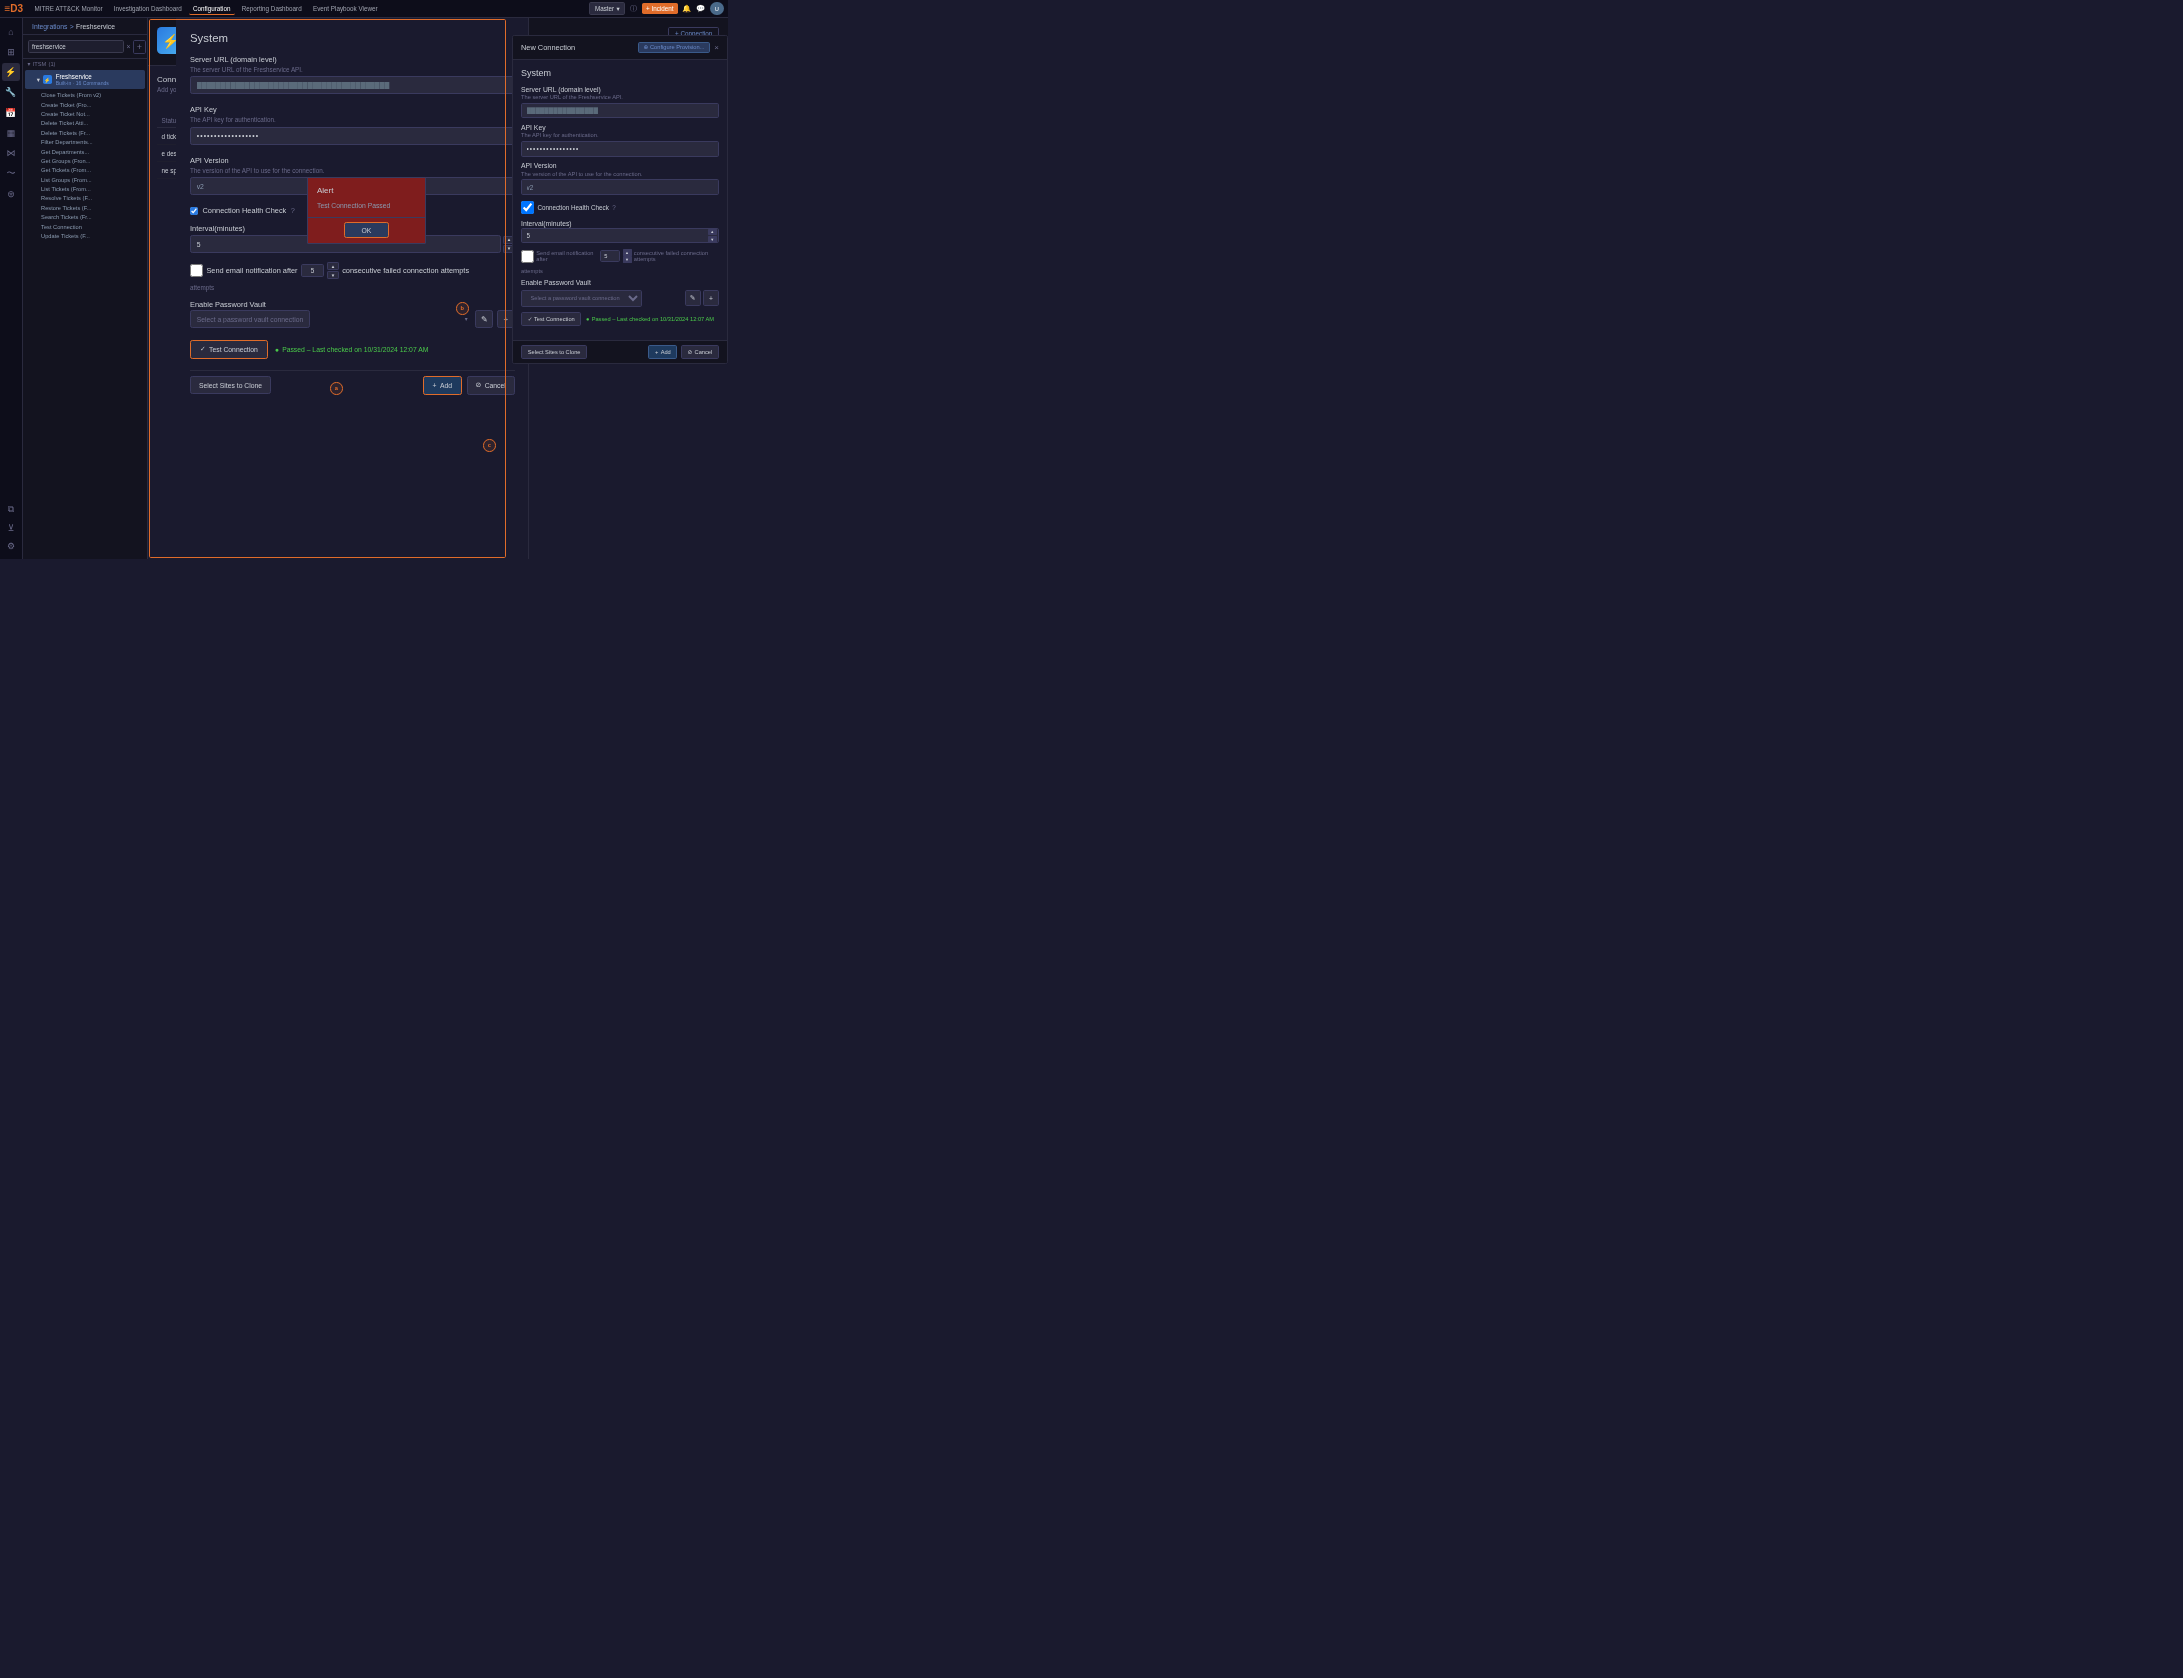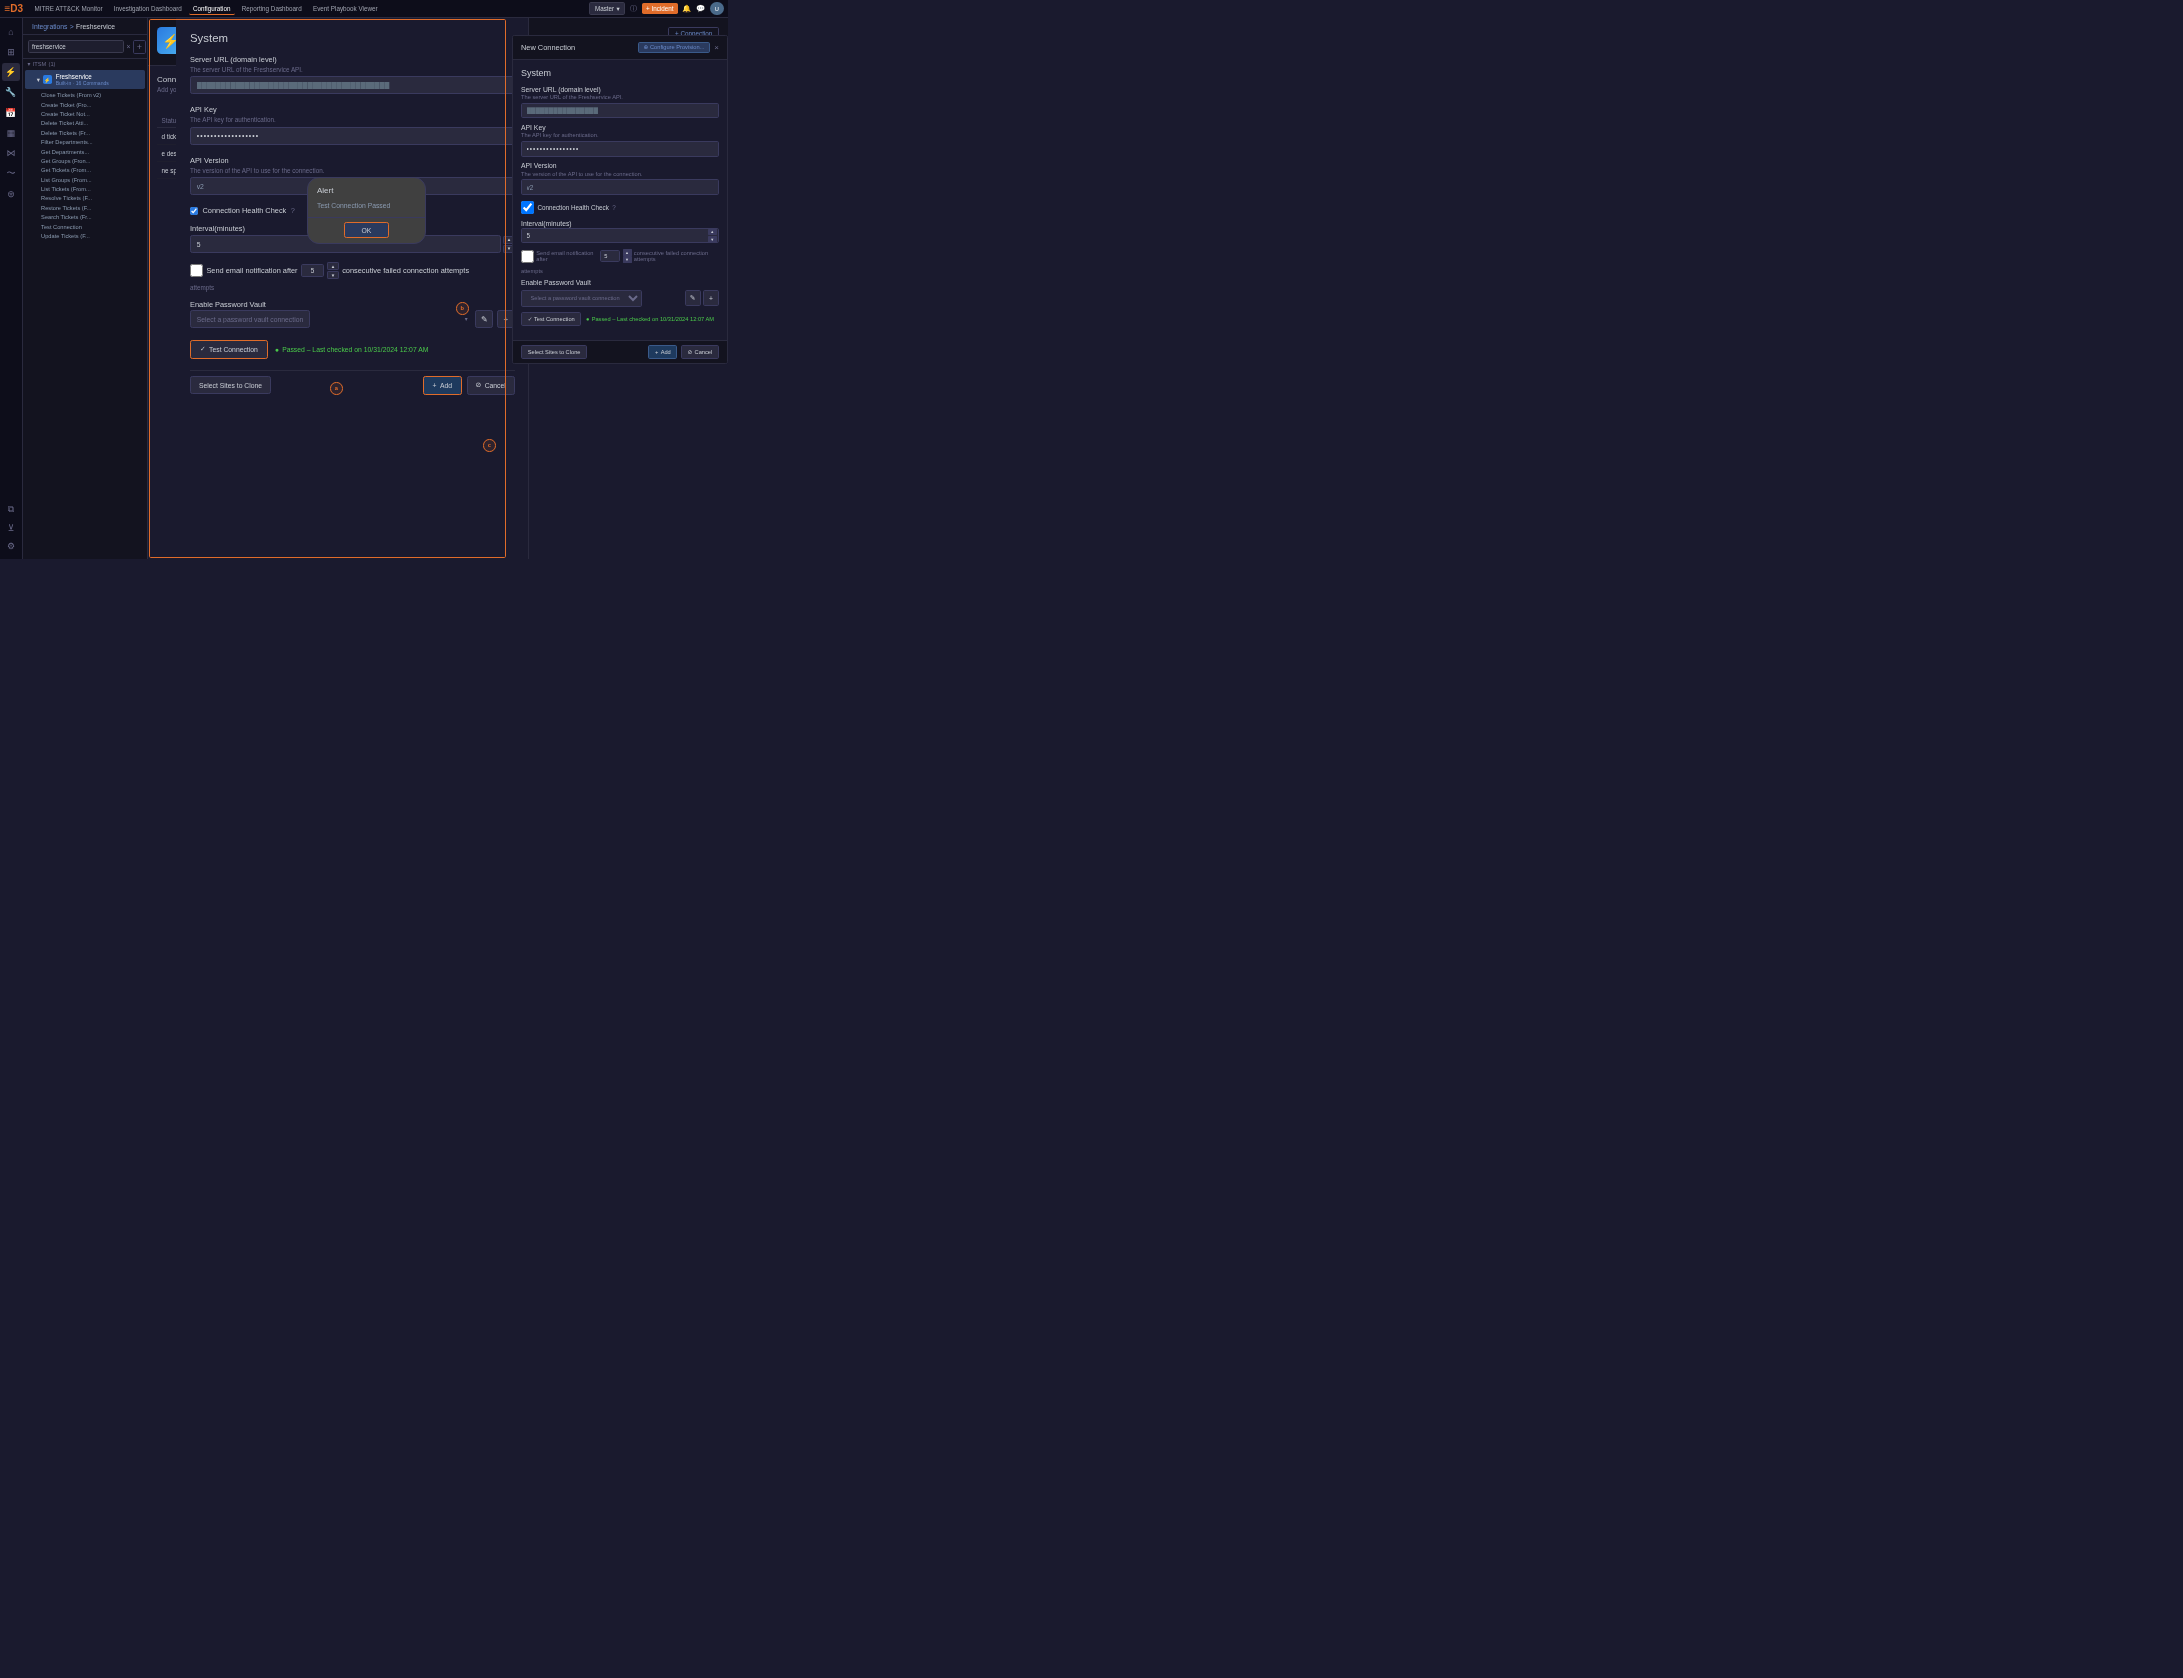--- a/index.html
+++ b/index.html
@@ -749,23 +749,23 @@
       align-items: center;
       gap: 2.3px;
     }
 
     
     .alert-dialog {
       position: absolute;
       left: 159px;
       top: 159px;
       width: 119px;
-      background: #404040;
-      border: 0.6px solid #3a3a5e;
-      border-radius: 12px;
+      background: #7f1d1d;
+      border: 0.6px solid #3a3a5e;
+      border-radius: 1px;
       z-index: 50;
       overflow: hidden;
     }
     .alert-title {
       font-size: 8px;
       color: #c9cdd4;
       padding: 8px 9px 4.5px;
       font-weight: 500;
     }
     .alert-message {

